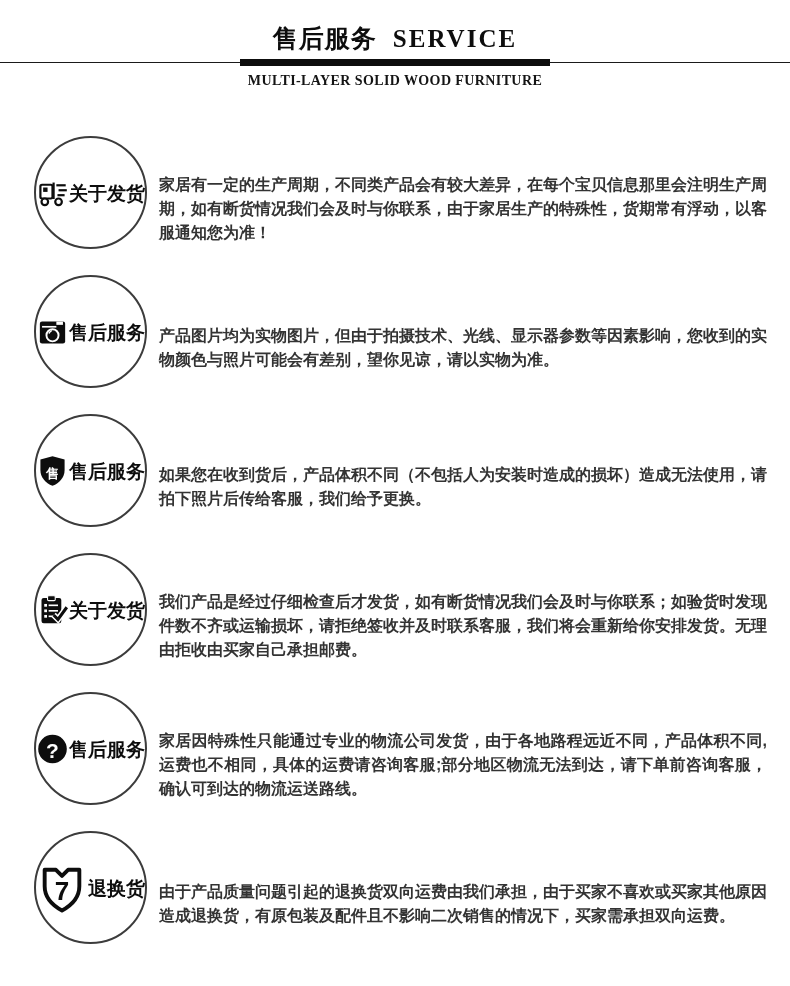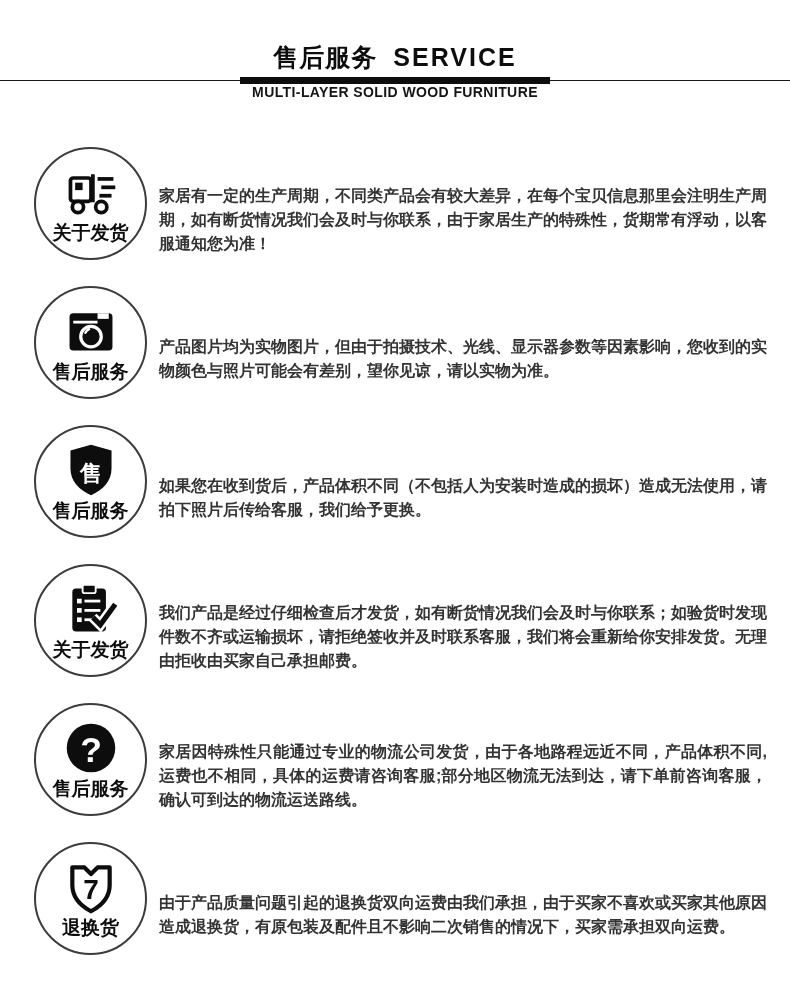--- a/index.html
+++ b/index.html
@@ -6,61 +6,62 @@
   html, body { background: #ffffff; }
   body {
     width: 790px;
     height: 986px;
     margin: 0 auto;
     font-family: "Liberation Sans", "DejaVu Sans", sans-serif;
     color: #111;
     overflow: hidden;
   }
   
-  .header { padding-top: 42px; }
+  .header { padding-top: 24px; font-family: Liberation Serif, serif; }
   .title-row {
     text-align: center;
     font-size: 25px;
     font-weight: bold;
     color: #0d0d0d;
     letter-spacing: 1px;
     line-height: 30px;
     white-space: nowrap;
   }
   .title-row .en { margin-left: 16px; letter-spacing: 2px; }
   .divider { position: relative; height: 7px; margin-top: 5px; }
   .divider .thin {
     position: absolute; left: 0; right: 0; top: 3px; height: 1px; background: #1a1a1a;
   }
   .divider .thick {
     position: absolute; left: 50%; transform: translateX(-50%);
     width: 310px; height: 7px; background: #0d0d0d;
   }
   .subtitle {
+    margin-top: 7px;
     text-align: center;
     font-size: 14px;
     font-weight: bold;
     letter-spacing: 0.4px;
     color: #141414;
   }
   
   .sections { margin-top: 34px; }
   .section {
     display: flex;
     align-items: center;
     height: 139px;
   }
   .badge {
     flex: 0 0 auto;
     width: 113px; height: 113px;
     margin-left: 34px;
     border: 2px solid #3c3c3c;
     border-radius: 50%;
     display: flex;
-    flex-direction: column;
+    flex-direction: row;
     align-items: center;
     justify-content: center;
     background: #fff;
   }
   .badge .icon { width: 56px; height: 56px; display: block; }
   .badge .icon svg { width: 100%; height: 100%; display: block; }
   .badge .label {
     margin-top: 2px;
     font-size: 19px;
     font-weight: bold;

